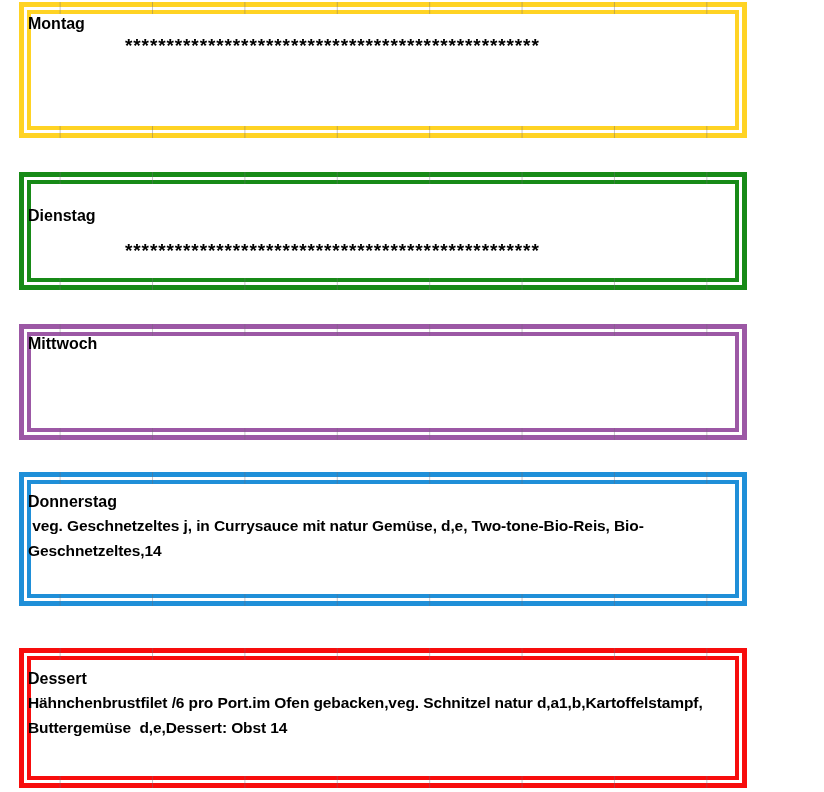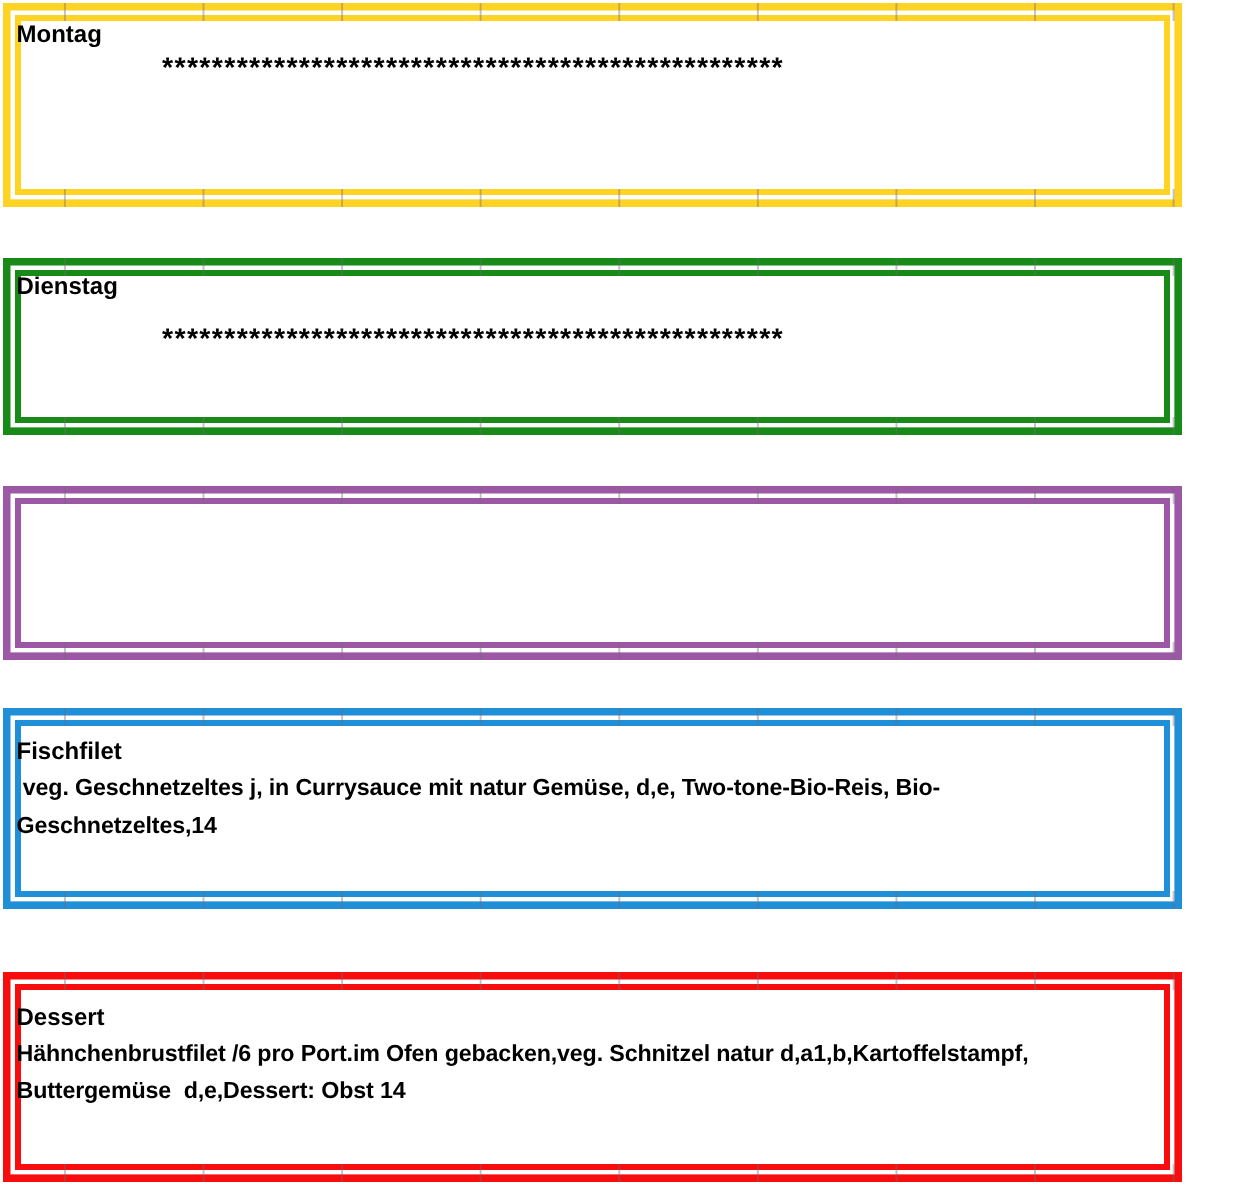--- a/index.html
+++ b/index.html
@@ -9,22 +9,22 @@
     position:relative;
     overflow:hidden;
     font-family:"Liberation Sans", sans-serif;
     font-weight:bold;
     color:#000000;
   }
 
   
   .day-box {
     position:absolute;
-    left:2px;
-    width:786px;
+    left:19px;
+    width:728px;
     box-sizing:border-box;
     background:#ffffff;
     border:5px solid var(--c,#000);
     box-shadow: inset 0 0 0 3px #ffffff, inset 0 0 0 7px var(--c,#000);
   }
   
   .day-box::before, .day-box::after {
     content:"";
     position:absolute;
     left:-5px; right:-5px;
@@ -39,21 +39,21 @@
   .day-box::after  { bottom:-5px; }
 
   .b0 { top:2px;   height:136px; }
   .b1 { top:172px; height:118px; }
   .b2 { top:324px; height:116px; }
   .b3 { top:472px; height:134px; }
   .b4 { top:648px; height:140px; }
 
   .content { position:relative; padding-left:4px; padding-right:6px; }
   .b0 .content { padding-top:6px; }
-  .b1 .content { padding-top:4px; }
+  .b1 .content { padding-top:28px; }
   .b2 .content { padding-top:4px; }
   .b3 .content { padding-top:14px; }
   .b4 .content { padding-top:15px; }
 
   .day-label {
     font-size:16px;
     line-height:22px;
     white-space:pre;
   }
   .menu-line {
@@ -83,26 +83,27 @@
 
 <div class="day-box b1" style="--c: #178A17;">
   <div class="content">
     <div class="day-label">Dienstag</div>
     <div class="stars-line">**************************************************</div>
   </div>
 </div>
 
 <div class="day-box b2" style="--c: #9C58A5;">
   <div class="content">
+    <div class="day-label">Mittwoch</div>
   </div>
 </div>
 
 <div class="day-box b3" style="--c: #1F8FD8;">
   <div class="content">
-    <div class="day-label">Fischfilet</div>
+    <div class="day-label">Donnerstag</div>
     <div class="menu-line"> veg. Geschnetzeltes j, in Currysauce mit natur Gemüse, d,e, Two-tone-Bio-Reis, Bio-</div>
     <div class="menu-line">Geschnetzeltes,14</div>
   </div>
 </div>
 
 <div class="day-box b4" style="--c: #F70D0D;">
   <div class="content">
     <div class="day-label">Dessert</div>
     <div class="menu-line">Hähnchenbrustfilet /6 pro Port.im Ofen gebacken,veg. Schnitzel natur d,a1,b,Kartoffelstampf,</div>
     <div class="menu-line">Buttergemüse  d,e,Dessert: Obst 14</div>

